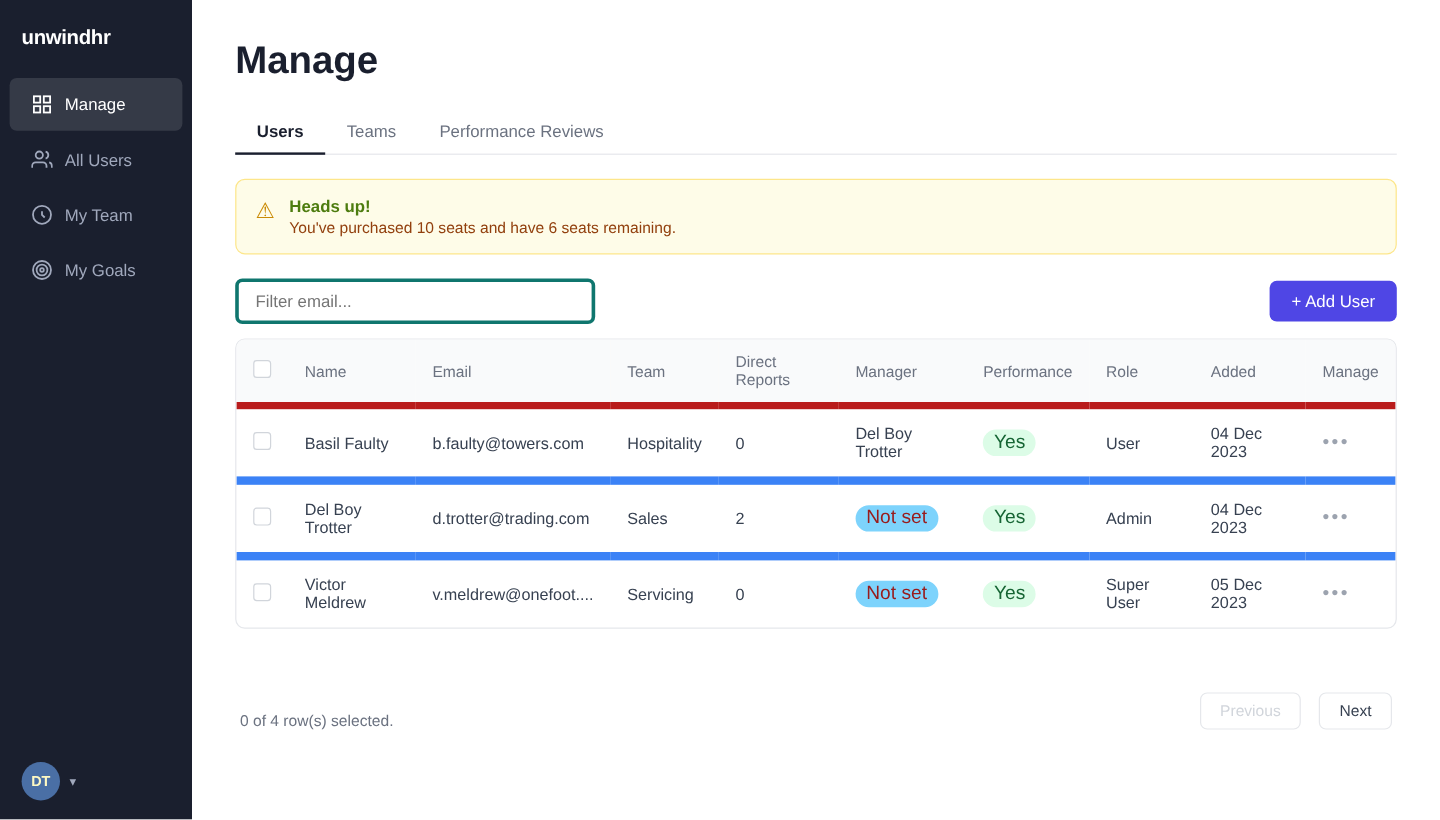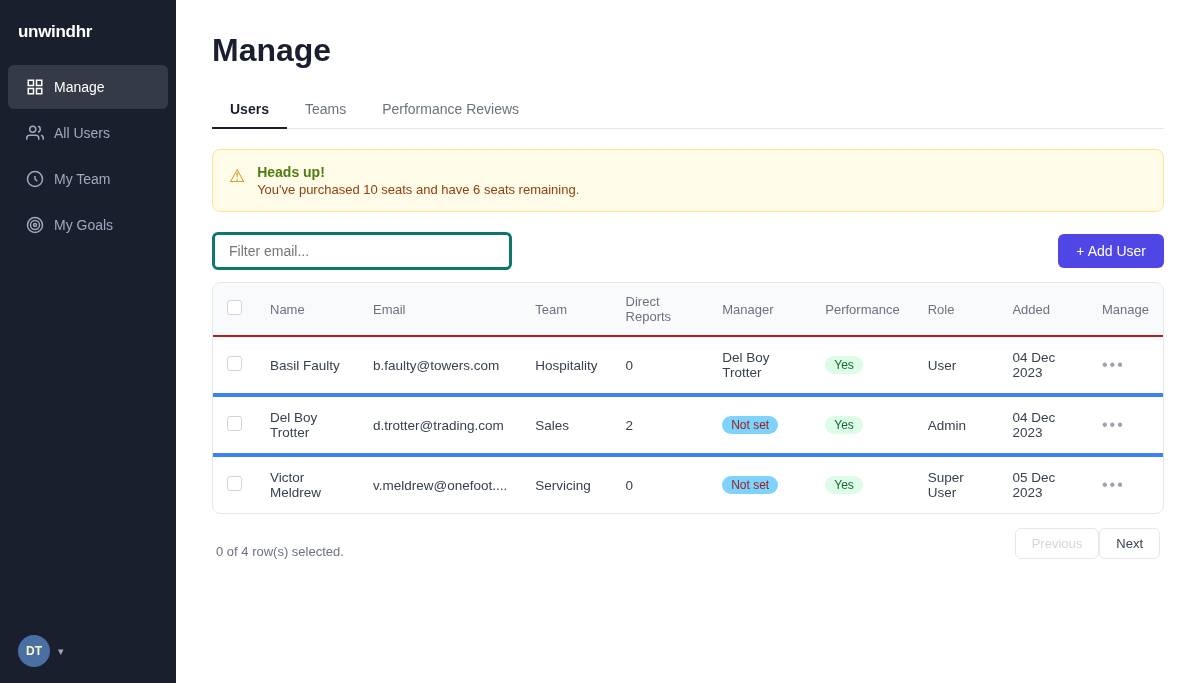--- a/index.html
+++ b/index.html
@@ -1,20 +1,20 @@
 <!DOCTYPE html>
 <html><head>
   <meta charset="utf-8">
   <style>
     * { box-sizing: border-box; margin: 0; padding: 0; }
     body { font-family: -apple-system, BlinkMacSystemFont, 'Segoe UI', sans-serif; display: flex; height: 100vh; background: #fff; }
 
     
     .sidebar {
-      width: 176px;
+      width: 160px;
       background: #1a1f2e;
       display: flex;
       flex-direction: column;
       flex-shrink: 0;
       height: 100vh;
     }
     .sidebar-logo {
       padding: 22px 18px 18px;
       color: #fff;
       font-size: 17px;
@@ -158,25 +158,25 @@
       border-collapse: collapse;
       font-size: 13.5px;
     }
     thead th {
       background: #f9fafb;
       padding: 11px 14px;
       text-align: left;
       color: #6b7280;
       font-weight: 500;
       font-size: 13px;
-      border-bottom: 2px solid #b91c1c;
+      border-bottom: 6px solid #b91c1c;
     }
     thead th:first-child { width: 42px; }
     tbody tr {
-      border-bottom: 4px solid #3b82f6;
+      border-bottom: 7px solid #3b82f6;
     }
     tbody tr:last-child { border-bottom: none; }
     tbody td {
       padding: 13px 14px;
       color: #374151;
     }
     tbody td:first-child { text-align: center; }
 
     
     .checkbox {
@@ -189,21 +189,21 @@
       -webkit-appearance: none;
       background: #fff;
     }
     .checkbox:checked { background: #4f46e5; border-color: #4f46e5; }
 
     
     .badge {
       display: inline-block;
       padding: 2px 9px;
       border-radius: 12px;
-      font-size: 12px;
+      font-size: 16px;
       font-weight: 500;
     }
     .badge-yes { background: #dcfce7; color: #166534; }
     .badge-notset { background: #7dd3fc; color: #991b1b; }
 
     
     .more-options {
       color: #9ca3af;
       font-size: 16px;
       cursor: pointer;
@@ -214,21 +214,22 @@
     .table-footer {
       display: flex;
       justify-content: space-between;
       align-items: flex-end;
       padding: 14px 4px 0;
       font-size: 13px;
       color: #6b7280;
     }
     .pagination {
       display: flex;
-      gap: 0;
+      gap: 15px;
+      margin-top: 39px;
     }
     .pagination-btn {
       padding: 7px 16px;
       border: 1px solid #e5e7eb;
       border-radius: 6px;
       background: #fff;
       color: #374151;
       font-size: 13px;
       cursor: pointer;
     }

